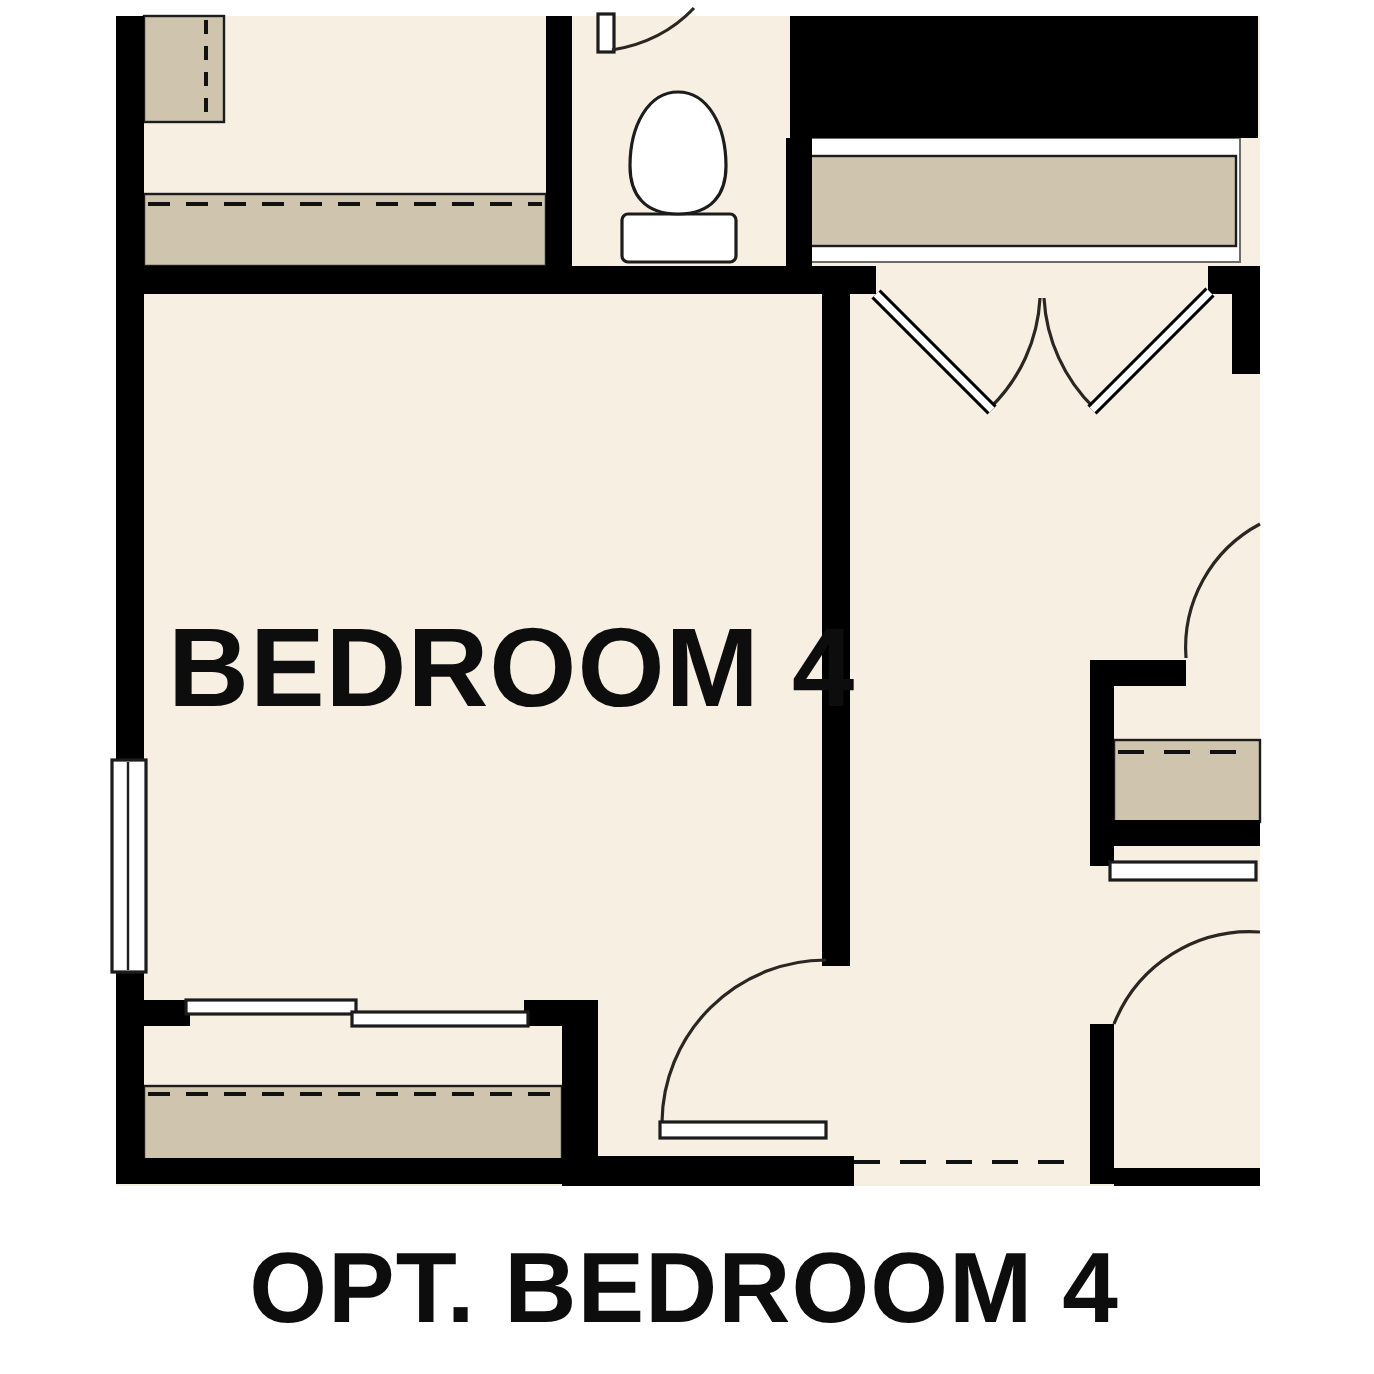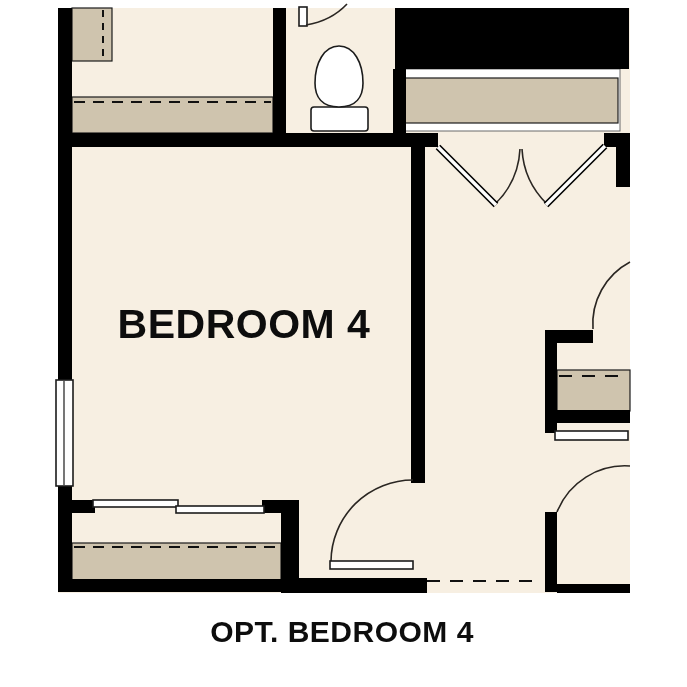--- a/index.html
+++ b/index.html
@@ -17,23 +17,23 @@
   .wall{fill:var(--wall);stroke:none;}
   .shelf{fill:var(--shelf);stroke:var(--line);stroke-width:1.2;}
   .sym{fill:#ffffff;stroke:var(--line);stroke-width:1.6;}
   .arc{fill:none;stroke:#2a2622;stroke-width:1.6;}
   .dash{fill:none;stroke:#111111;stroke-width:2;stroke-dasharray:11 8;}
   .dash-sm{fill:none;stroke:#111111;stroke-width:2;stroke-dasharray:7 6;}
   .dash-lg{fill:none;stroke:#111111;stroke-width:2;stroke-dasharray:13 10;}
   .leaf-outer{fill:none;stroke:#000000;stroke-width:6.5;}
   .leaf-inner{fill:none;stroke:#ffffff;stroke-width:3.4;}
   .label{position:absolute;color:#0d0d0d;text-align:center;white-space:nowrap;}
-  #bedroom-label{left:84px;top:301px;width:320px;font-size:41px;font-weight:bold;letter-spacing:0.5px;}
+  #bedroom-label{left:84px;top:301px;width:320px;font-size:56px;font-weight:bold;letter-spacing:0.5px;}
   #linen-label{left:403px;top:85px;width:215px;font-size:27px;font-weight:normal;letter-spacing:0.5px;}
-  #plan-caption{left:0px;top:615px;width:684px;font-size:30px;font-weight:bold;letter-spacing:0.5px;}
+  #plan-caption{left:0px;top:615px;width:684px;font-size:50px;font-weight:bold;letter-spacing:0.5px;}
 </style>
 </head>
 <body>
 
 <div id="stage">
 
   <svg id="plan-svg" width="687" height="687" viewBox="0 0 687 687">
 
     <rect class="floor" x="58" y="8" width="572" height="585"></rect>
 

